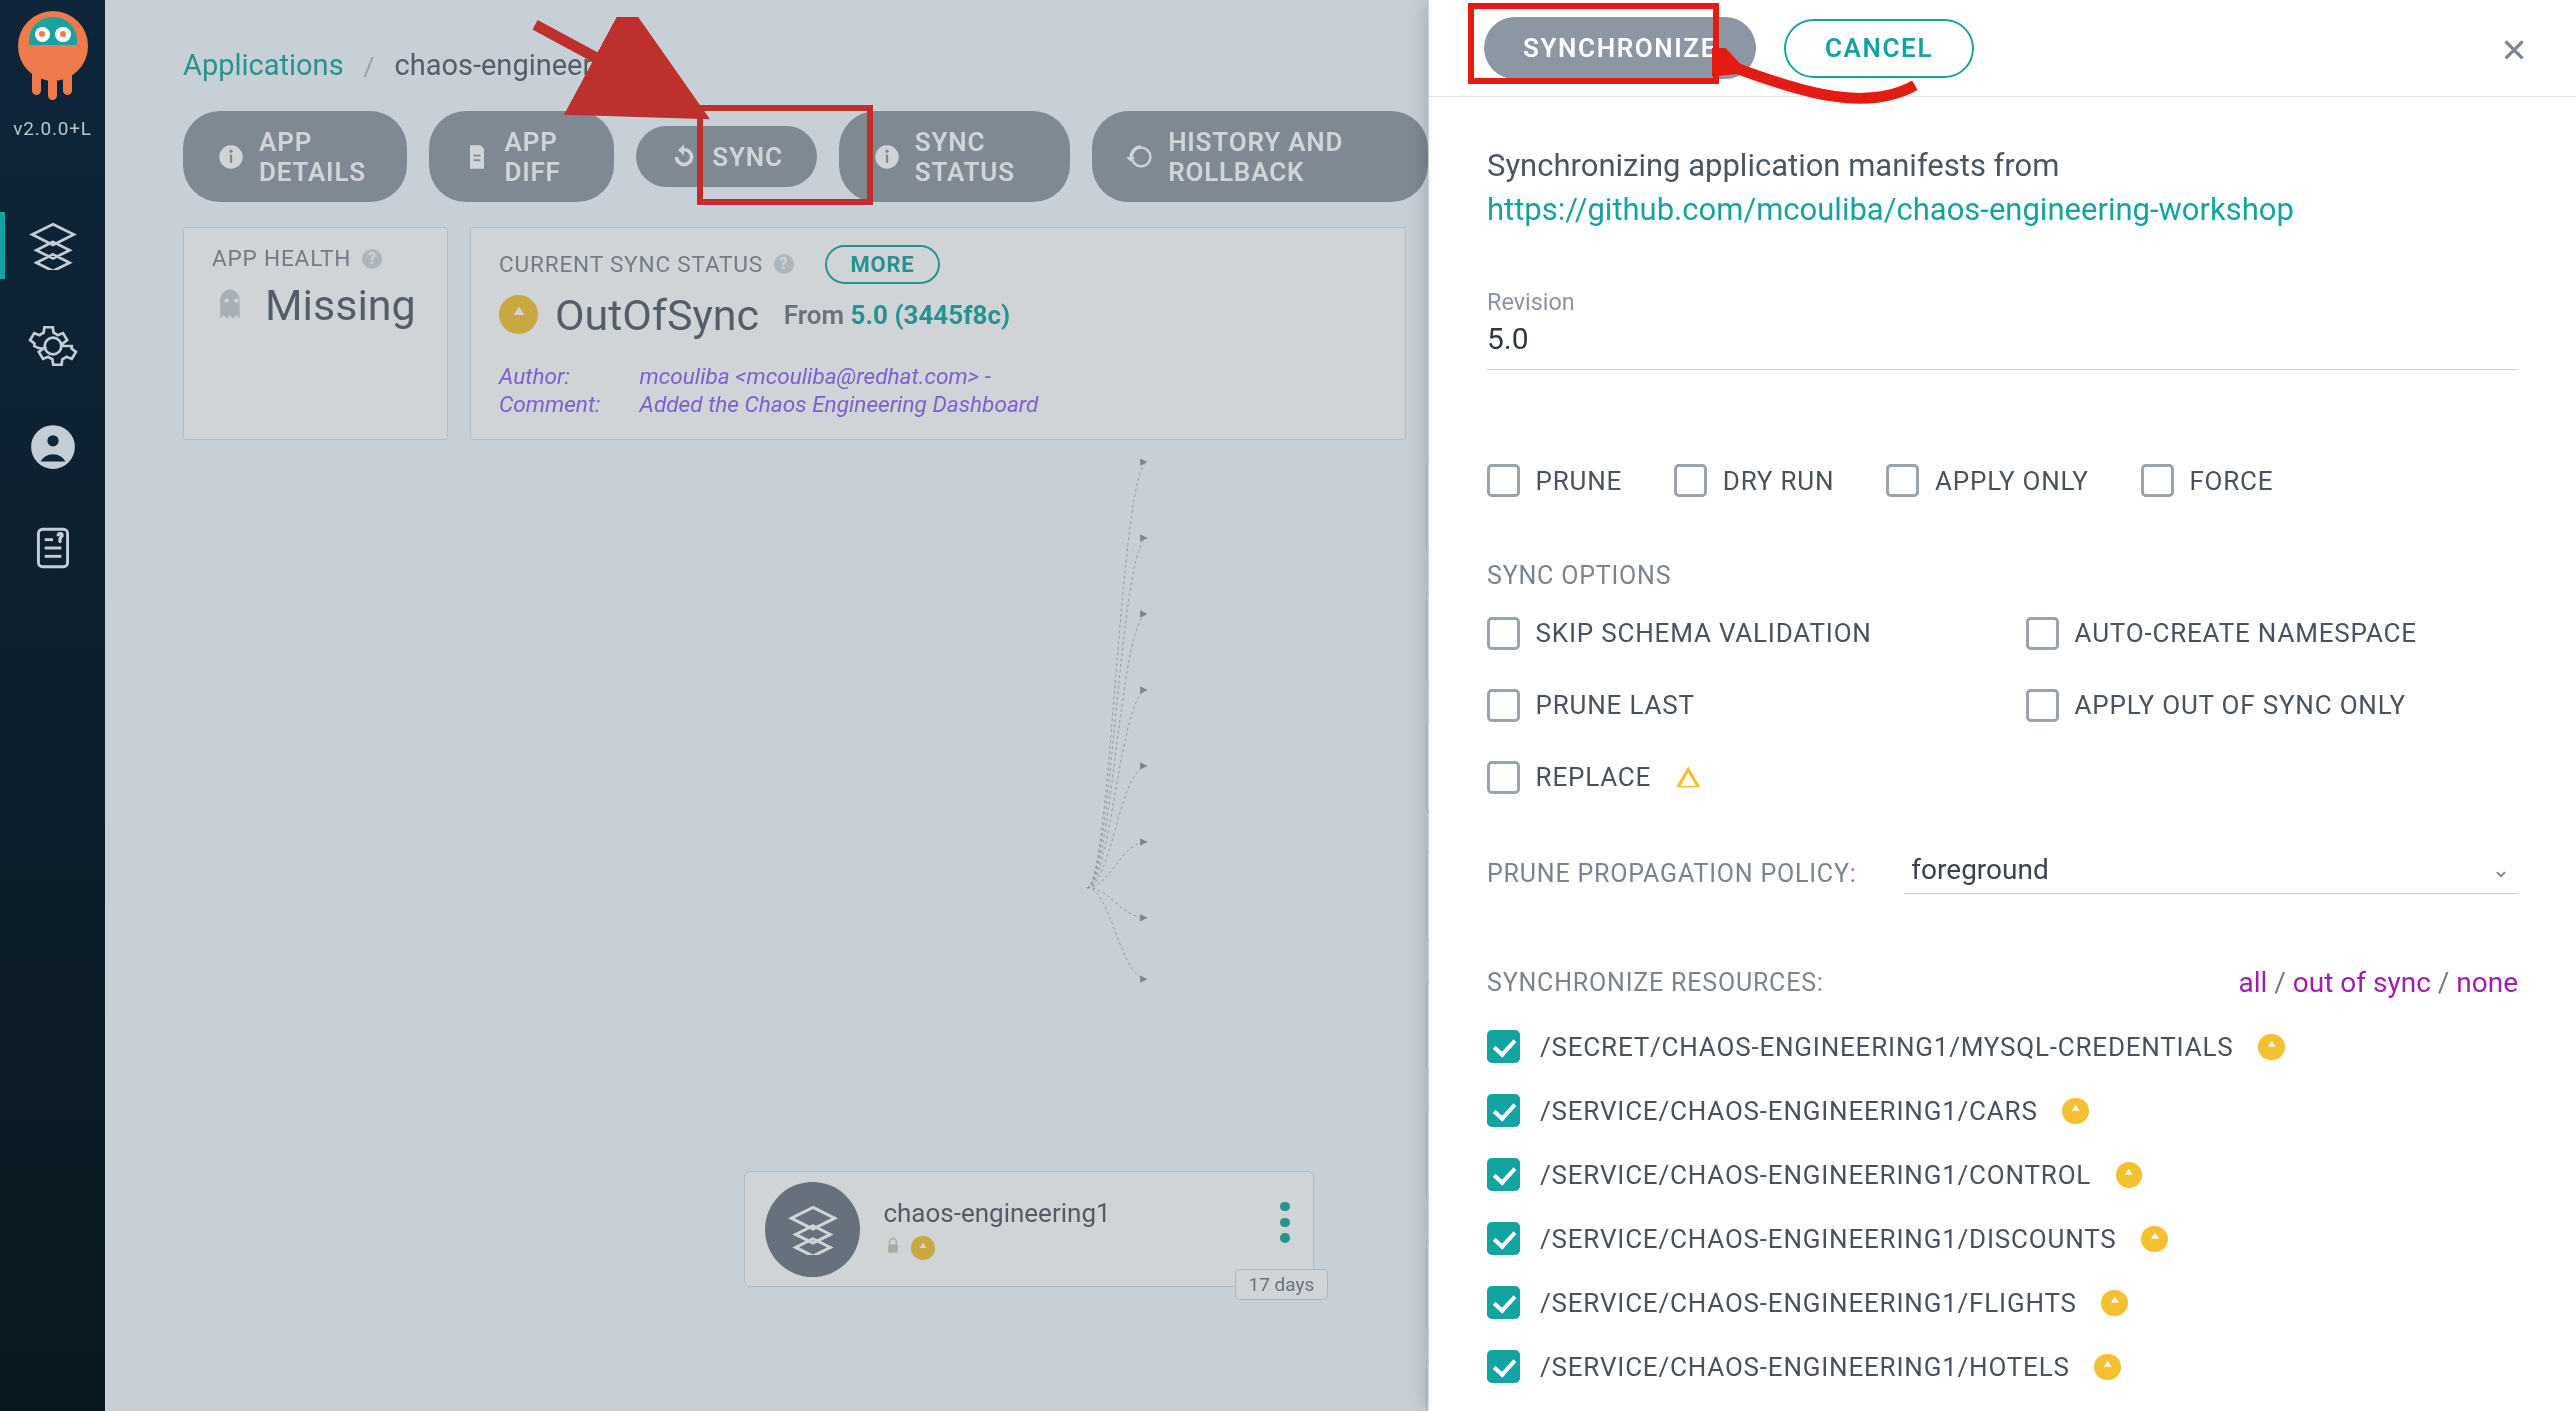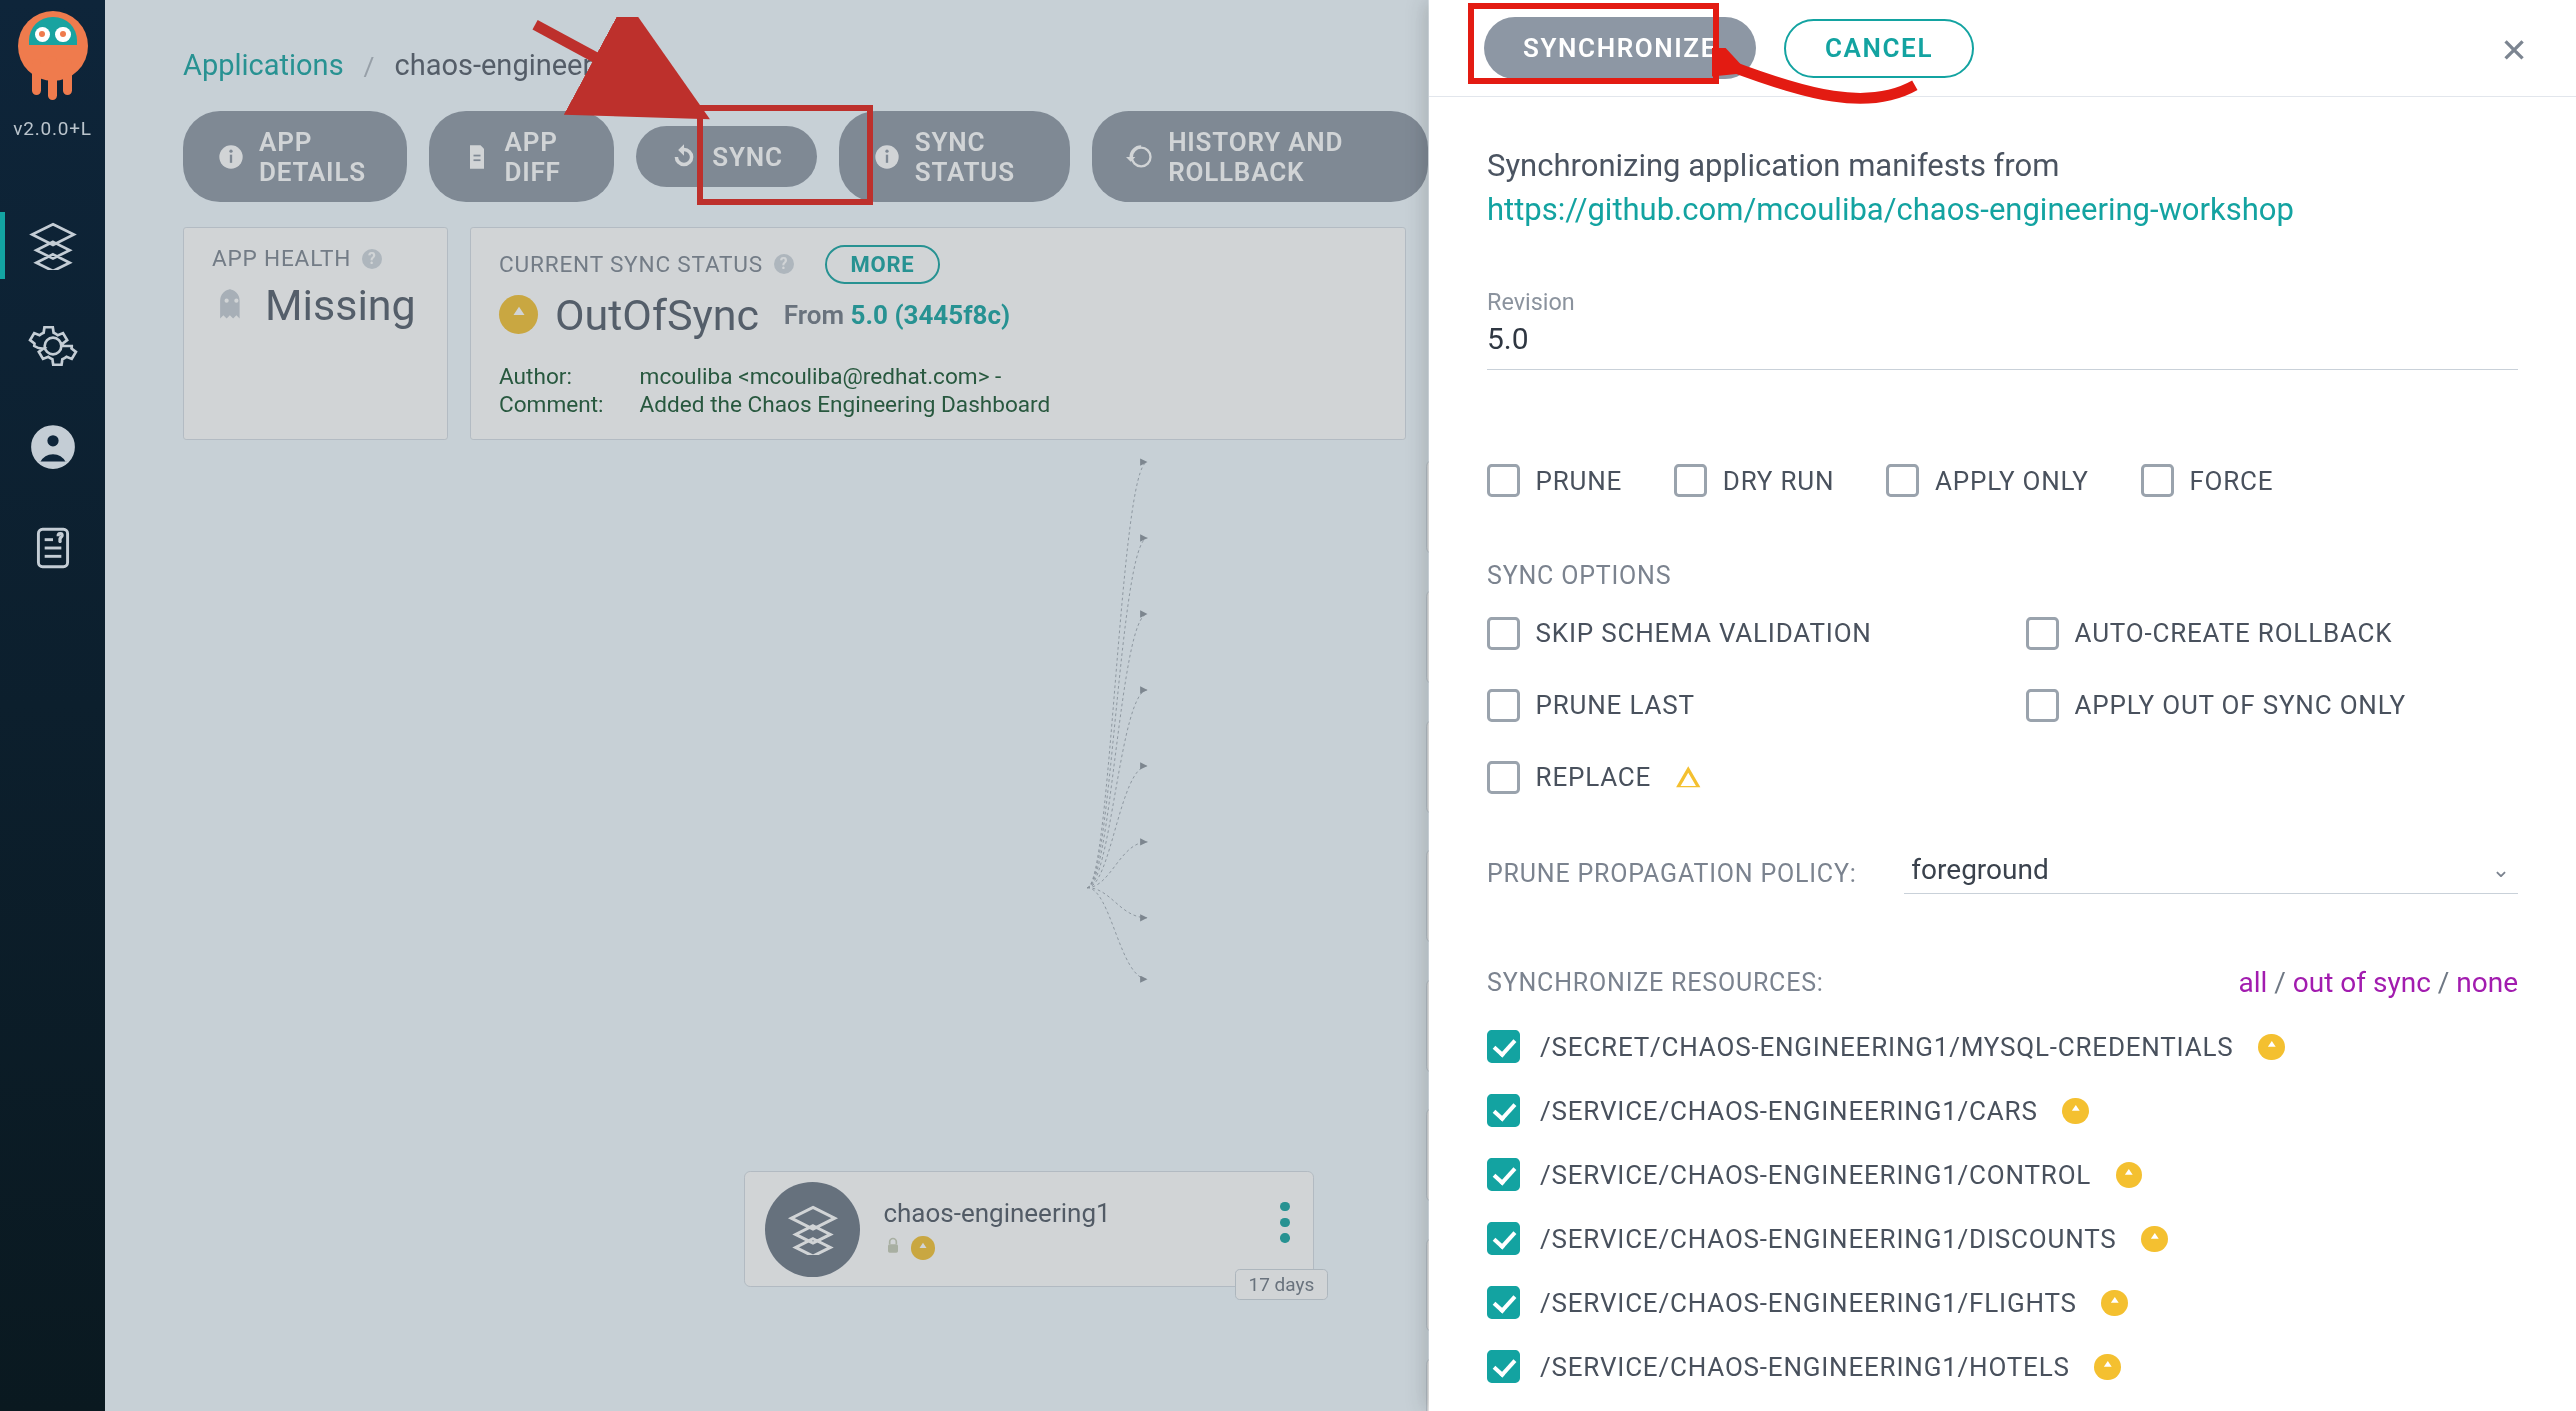--- a/index.html
+++ b/index.html
@@ -54,21 +54,21 @@
 .health-status{display:flex;align-items:center;gap:14px;margin-top:7.8px;font-size:43px;color:#525b68;}
 .ghost-icon{width:39px;height:39px;}
 .ghost-icon svg{fill:#c5ccd4;}
 .sync-status-row{display:flex;align-items:center;gap:17px;margin-top:6.2px;}
 .sync-status-lbl{font-size:43px;color:#525b68;display:flex;align-items:center;gap:14px;}
 .syncstat-icon{width:39px;height:39px;border-radius:50%;background:#f4c030;display:flex;align-items:center;justify-content:center;}
 .syncstat-icon svg{width:22px;height:22px;fill:#fff;}
 .from-lbl{font-size:26px;color:#6f7884;font-weight:600;margin-left:7.8px;}
 .from-rev{color:#13a3a1;font-weight:700;}
 .more-pill{border:2.3px solid #13a3a1;color:#13a3a1;border-radius:31px;padding:4.7px 23.4px;font-size:22px;font-weight:700;letter-spacing:0.8px;margin-left:31px;}
-.meta-rows{margin-top:23.4px;font-size:22.6px;color:#14532d;}
+.meta-rows{margin-top:23.4px;font-size:22.6px;color:#8b5cf6;font-style:italic;}
 .meta-rows .mr{display:flex;gap:15.6px;line-height:28px;}
 .meta-rows .mk{min-width:125px;}
 
 
 .canvas-area{position:absolute;left:0;top:398px;right:0;bottom:0;}
 .deploy-node{position:absolute;width:97px;height:94px;background:#fff;border:0.8px solid #d4dce3;border-radius:6.2px;display:flex;flex-direction:column;align-items:center;justify-content:center;gap:3.1px;color:#767e89;}
 .deploy-node .rot{width:52px;height:52px;}
 .deploy-node .rot svg{width:52px;height:52px;fill:#9aa3ad;}
 .deploy-node .dnl{font-size:19px;letter-spacing:0.8px;}
 
@@ -445,21 +445,21 @@
       </div>
 
       <div class="sect-title">SYNC OPTIONS</div>
       <div class="sync-opts-grid">
         <label class="chk">
             <span class="chkbox"></span>
             <span>SKIP SCHEMA VALIDATION</span>
           </label>
         <label class="chk">
             <span class="chkbox"></span>
-            <span>AUTO-CREATE ROLLBACK</span>
+            <span>AUTO-CREATE NAMESPACE</span>
           </label>
         <label class="chk">
             <span class="chkbox"></span>
             <span>PRUNE LAST</span>
           </label>
         <label class="chk">
             <span class="chkbox"></span>
             <span>APPLY OUT OF SYNC ONLY</span>
           </label>
         <label class="chk">

